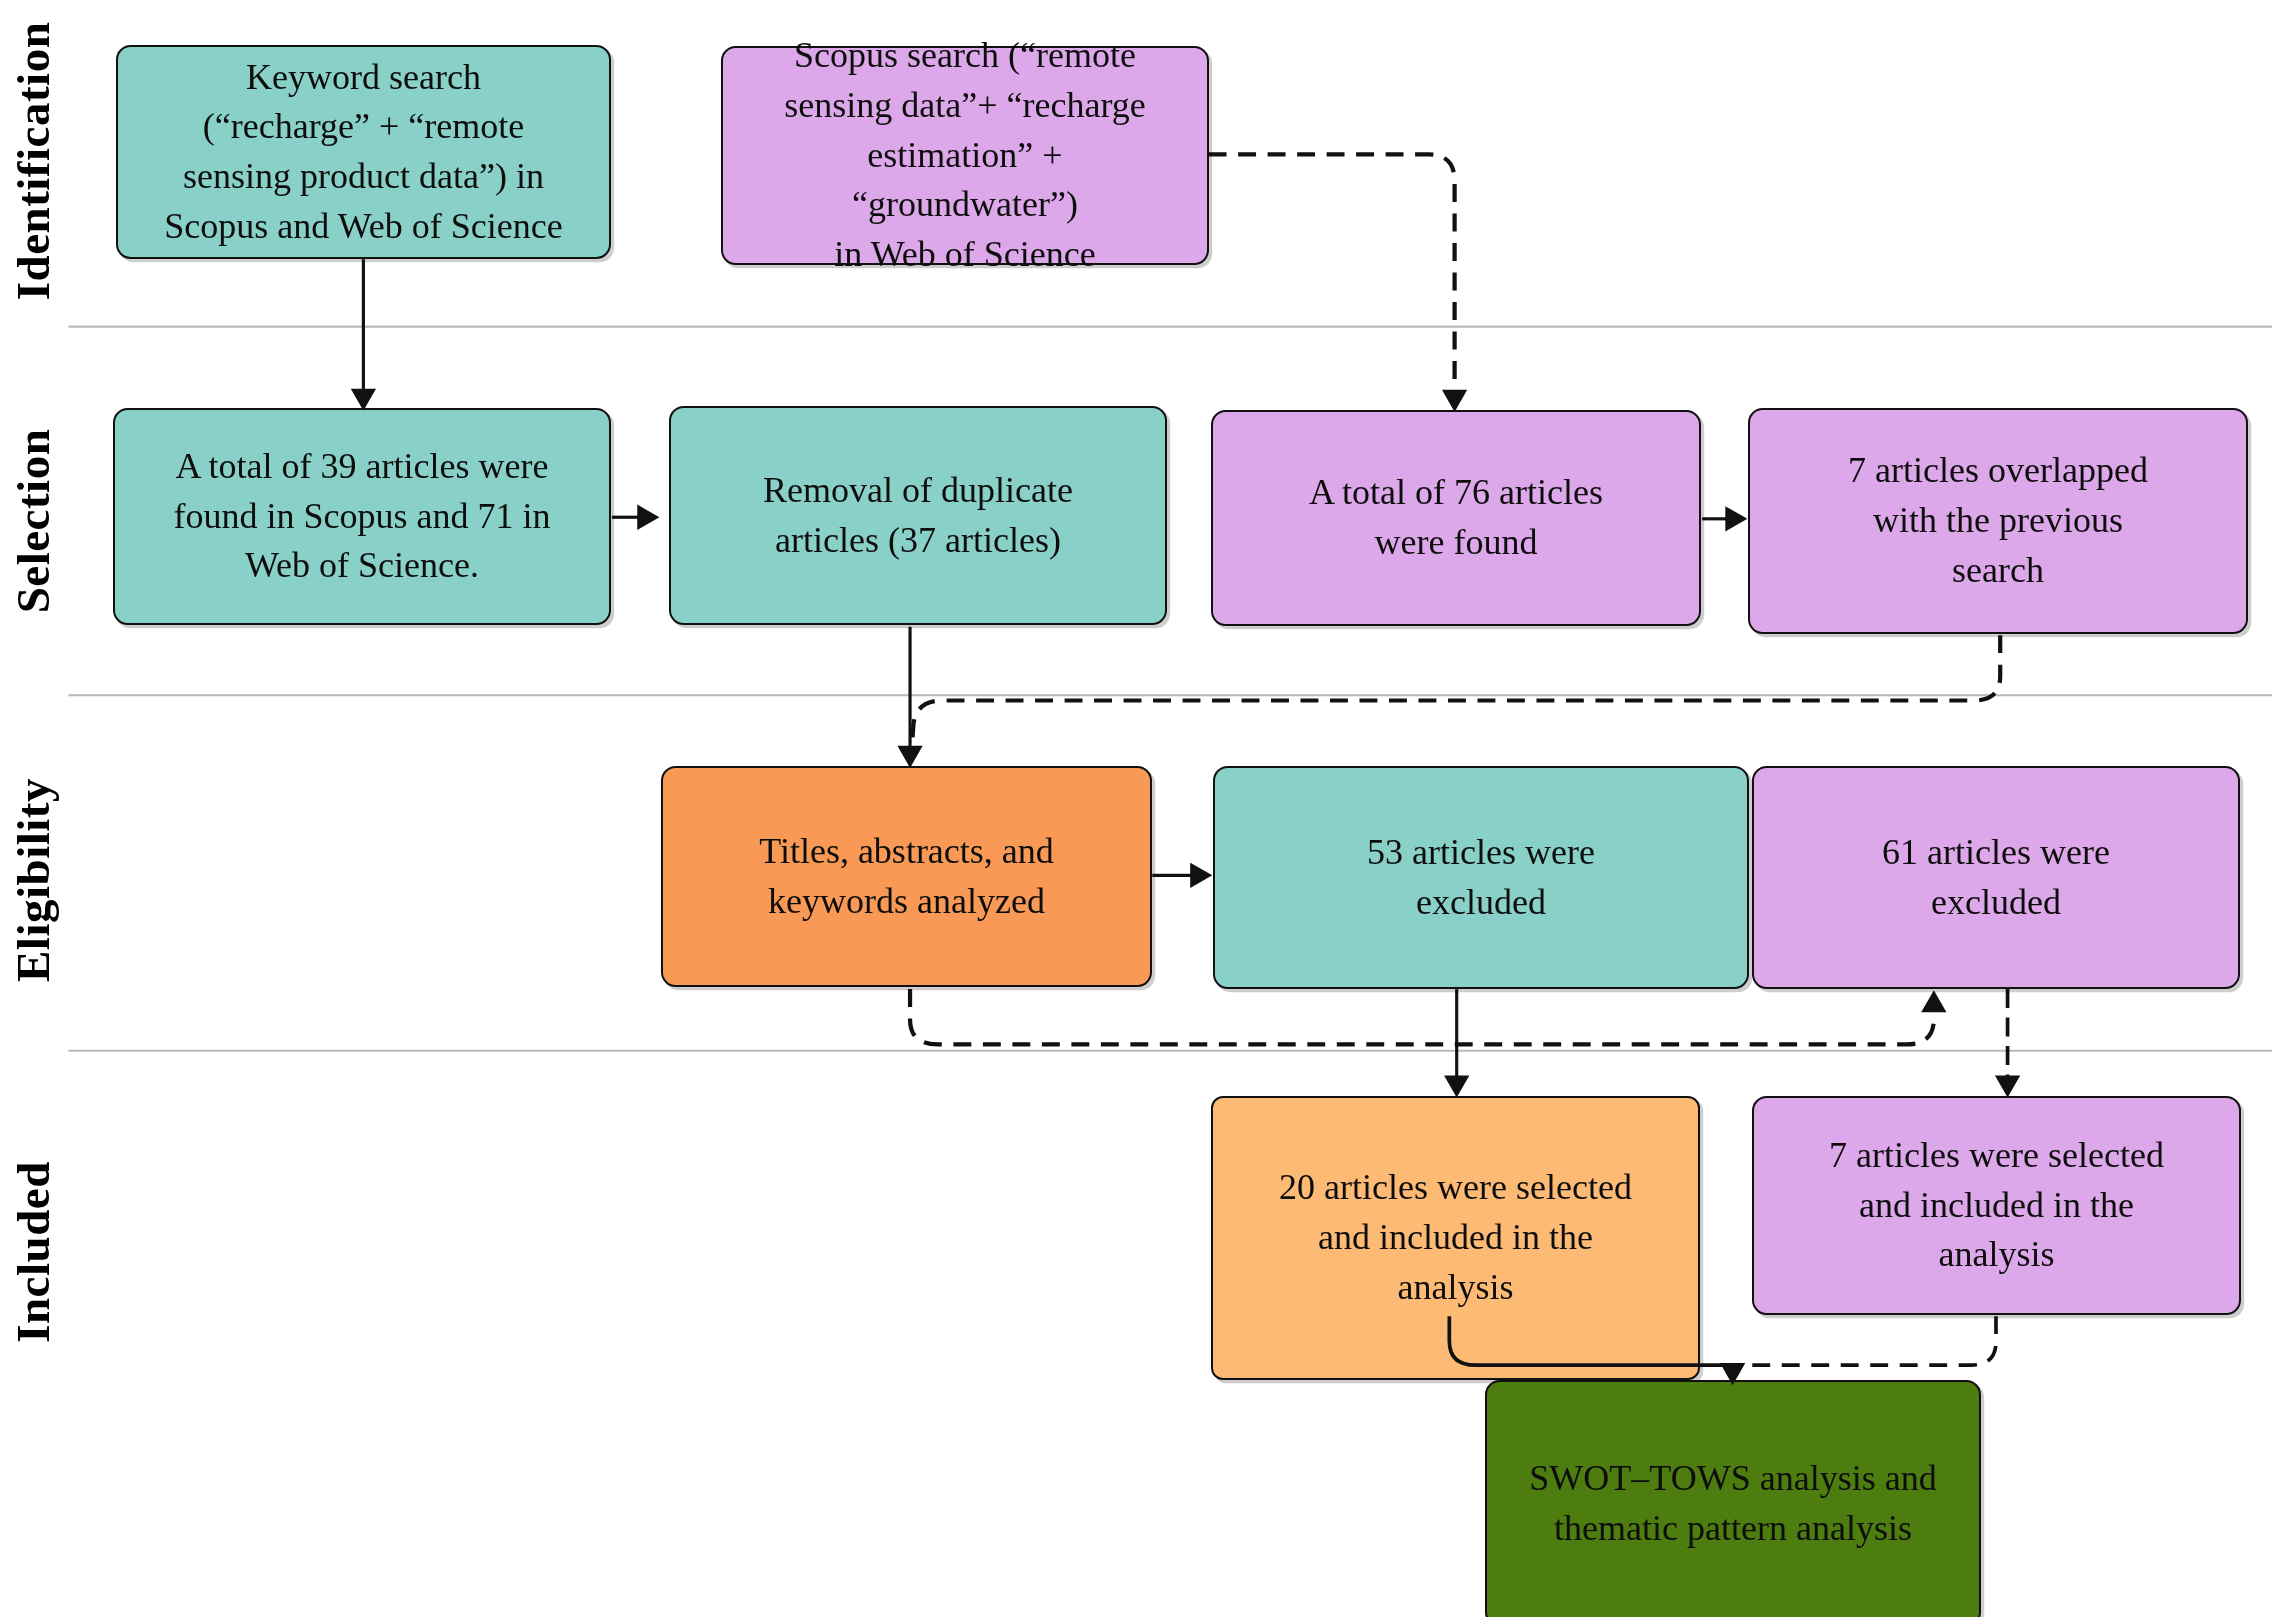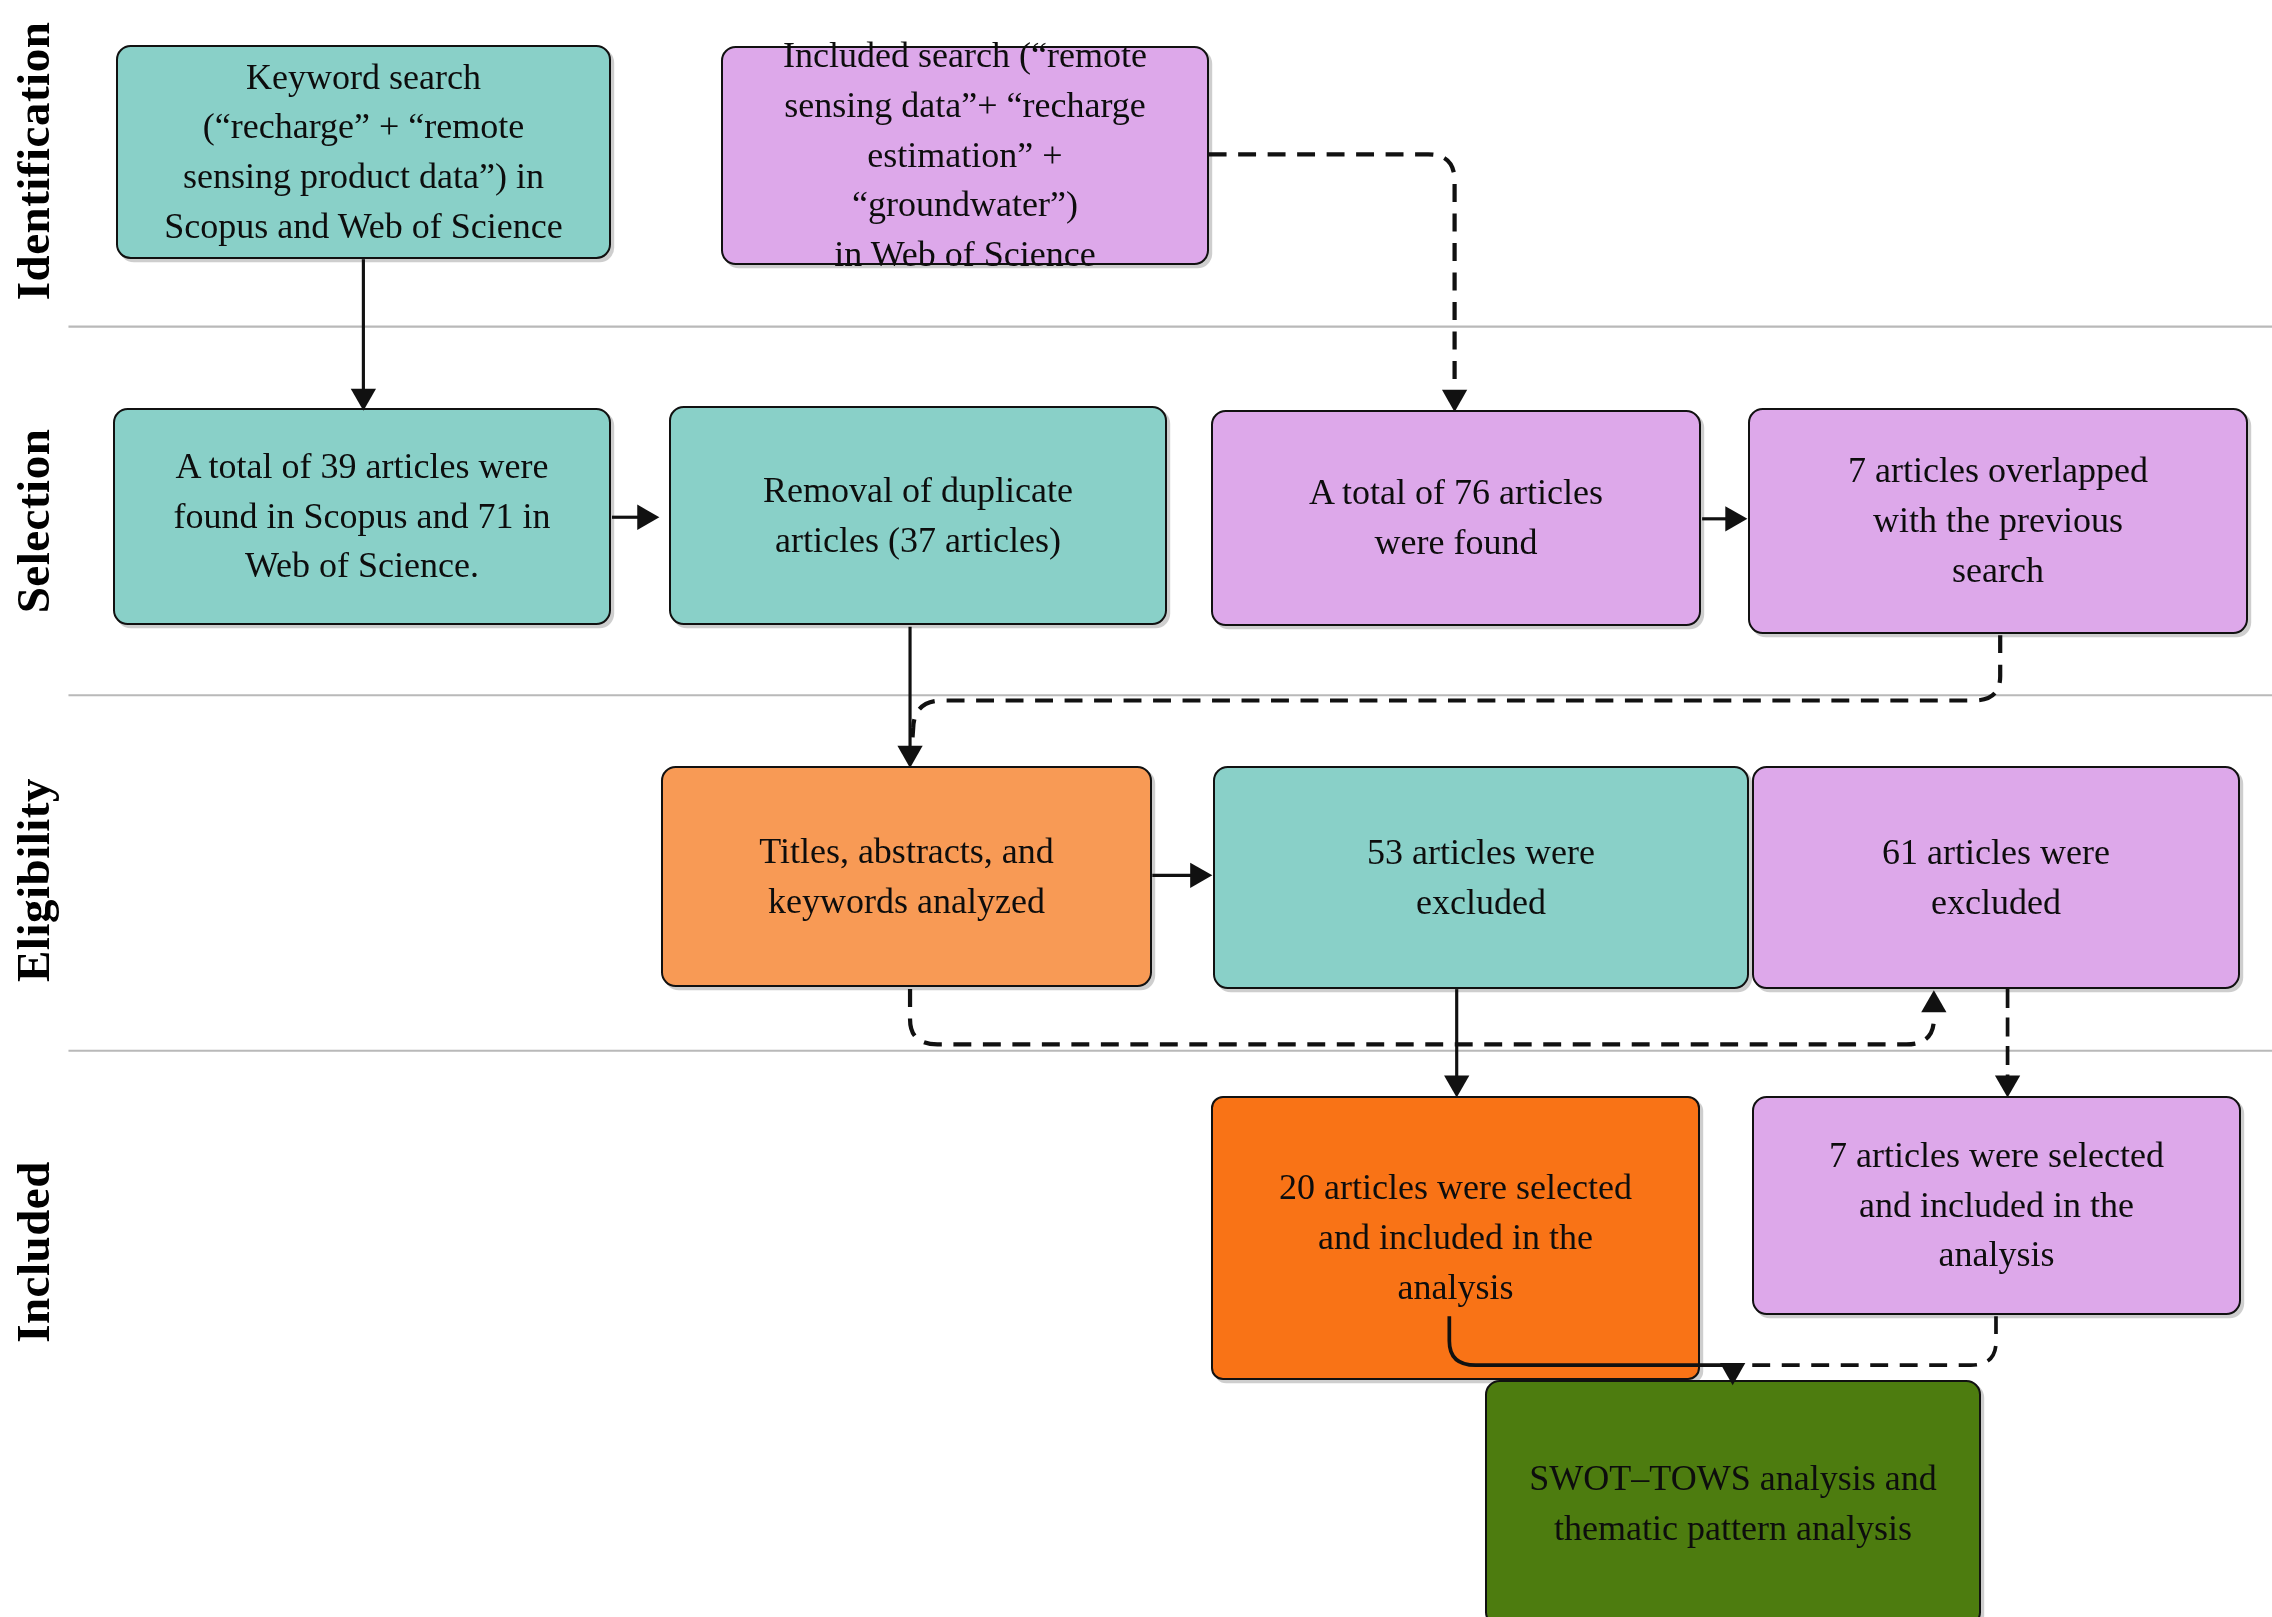--- a/index.html
+++ b/index.html
@@ -51,21 +51,21 @@
 
   <div class="phase-label" style="left:33px;top:161px;">Identification</div>
   <div class="phase-label" style="left:33px;top:521px;">Selection</div>
   <div class="phase-label" style="left:33px;top:880px;">Eligibility</div>
   <div class="phase-label" style="left:33px;top:1252px;">Included</div>
 
   <div class="box" style="left: 116px; top: 45px; width: 495px; height: 214px; background-color: rgb(137, 208, 200);">Keyword search
 (“recharge” + “remote
 sensing product data”) in
 Scopus and Web of Science</div>
-  <div class="box" style="left: 721px; top: 46px; width: 488px; height: 219px; background-color: rgb(221, 168, 234);">Included search (“remote
+  <div class="box" style="left: 721px; top: 46px; width: 488px; height: 219px; background-color: rgb(221, 168, 234);">Scopus search (“remote
 sensing data”+ “recharge
 estimation” + “groundwater”)
 in Web of Science</div>
 
   <div class="box" style="left: 113px; top: 408px; width: 498px; height: 217px; background-color: rgb(137, 208, 200);">A total of 39 articles were
 found in Scopus and 71 in
 Web of Science.</div>
   <div class="box" style="left: 669px; top: 406px; width: 498px; height: 219px; background-color: rgb(137, 208, 200);">Removal of duplicate
 articles (37 articles)</div>
   <div class="box" style="left: 1211px; top: 410px; width: 490px; height: 216px; background-color: rgb(221, 168, 234);">A total of 76 articles
@@ -74,21 +74,21 @@
 with the previous
 search</div>
 
   <div class="box" style="left: 661px; top: 766px; width: 491px; height: 221px; background-color: rgb(248, 154, 85);">Titles, abstracts, and
 keywords analyzed</div>
   <div class="box" style="left: 1213px; top: 766px; width: 536px; height: 223px; background-color: rgb(137, 208, 200);">53 articles were
 excluded</div>
   <div class="box" style="left: 1752px; top: 766px; width: 488px; height: 223px; background-color: rgb(221, 168, 234);">61 articles were
 excluded</div>
 
-  <div class="box" style="left: 1211px; top: 1096px; width: 489px; height: 284px; background-color: #f97316; border-radius: 12px;">20 articles were selected
+  <div class="box" style="left: 1211px; top: 1096px; width: 489px; height: 284px; background-color: #fdba74; border-radius: 12px;">20 articles were selected
 and included in the
 analysis</div>
   <div class="box" style="left: 1752px; top: 1096px; width: 489px; height: 219px; background-color: rgb(221, 168, 234);">7 articles were selected
 and included in the
 analysis</div>
 
   <div class="box" style="left: 1485px; top: 1380px; width: 496px; height: 247px; background-color: #4d7c0f;">SWOT–TOWS analysis and
 thematic pattern analysis</div>
 
   <svg class="overlay" width="2273" height="1618" viewBox="0 0 4316 3072">

